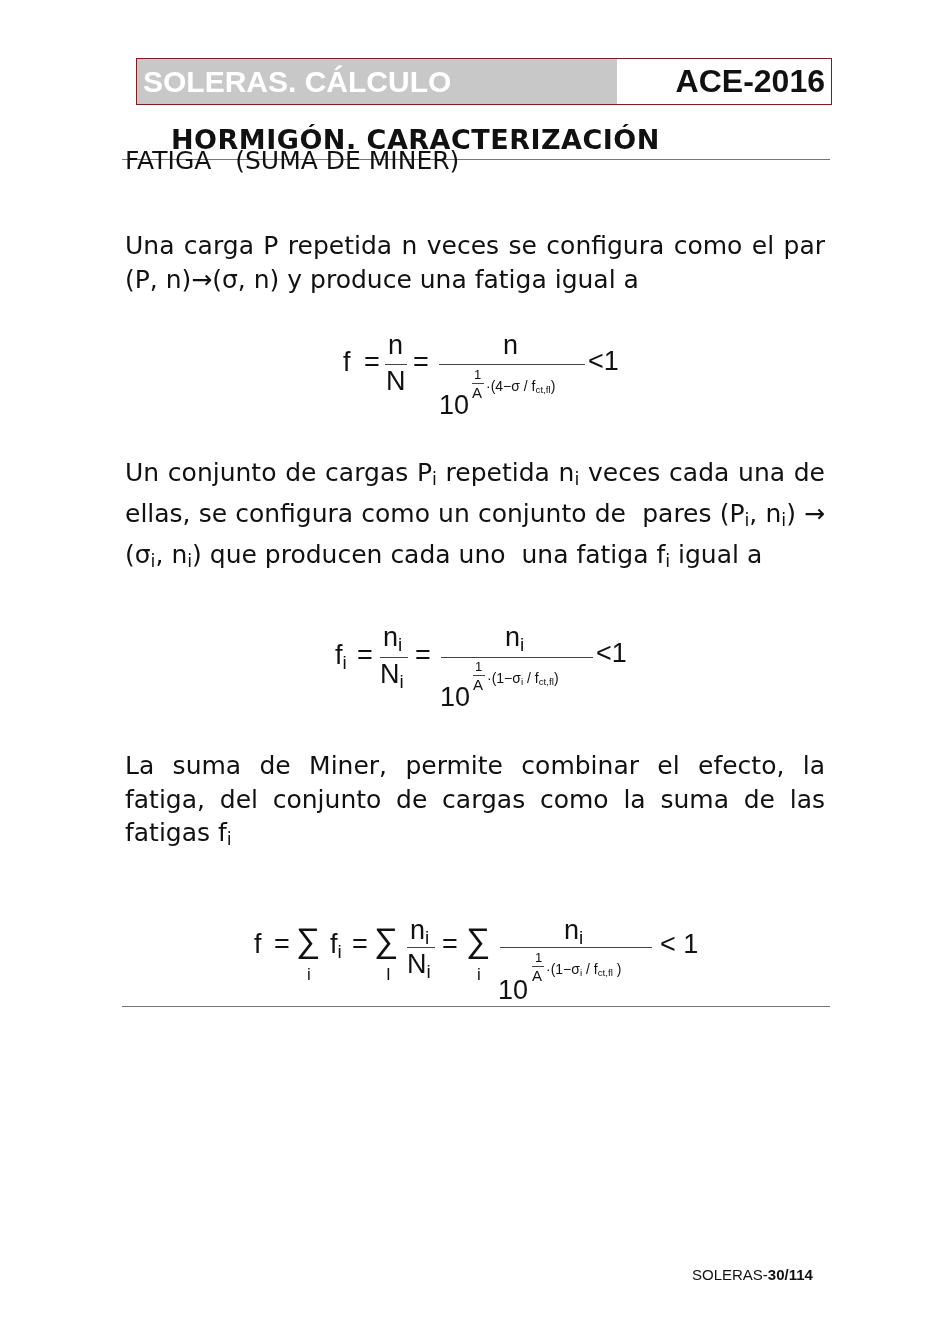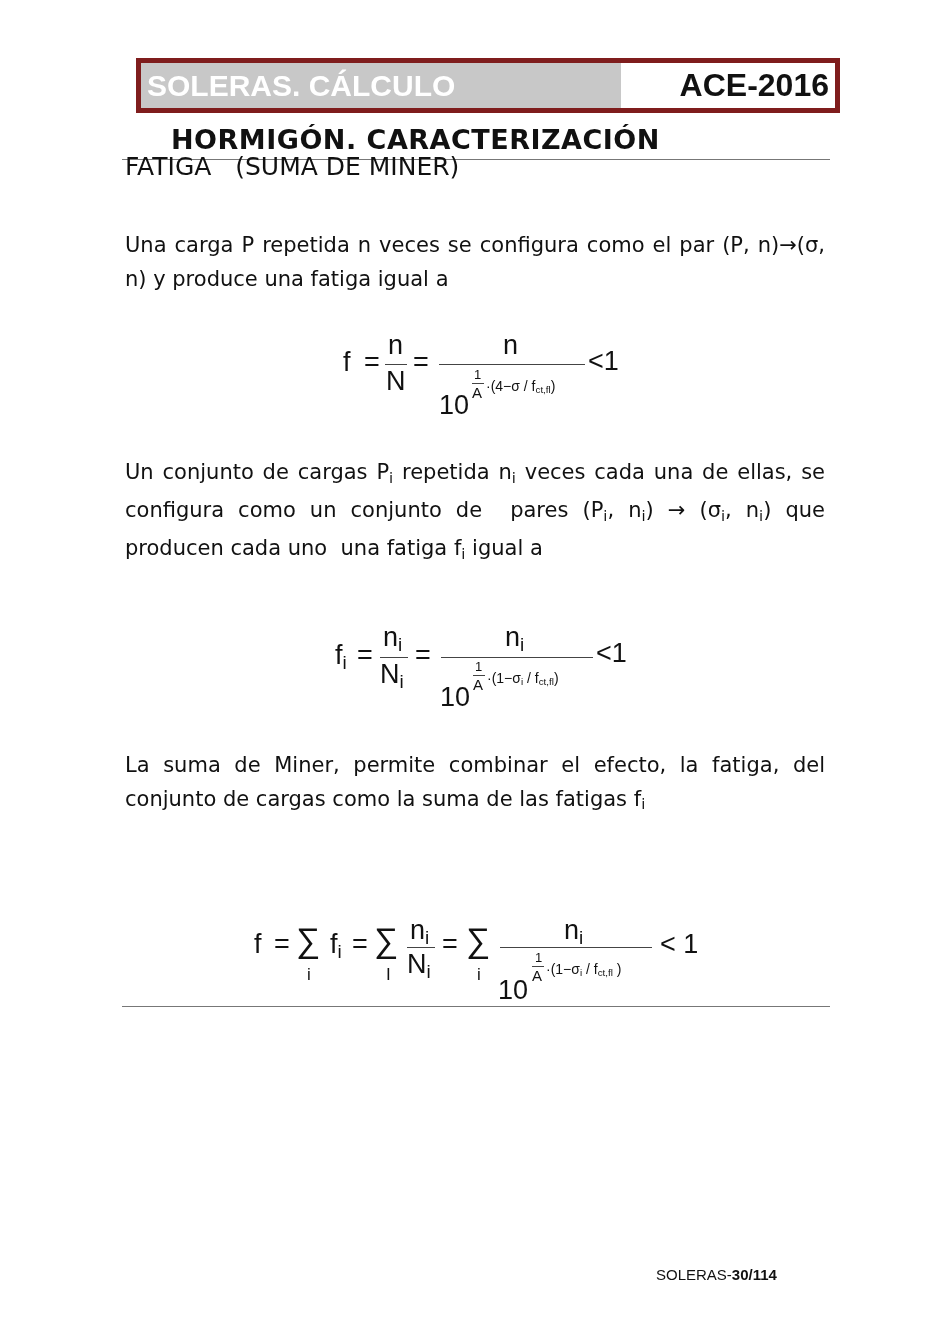--- a/index.html
+++ b/index.html
@@ -1,27 +1,27 @@
 <!DOCTYPE html>
 <html><head>
 <meta charset="utf-8">
 <style>
   html, body { margin:0; padding:0; background:#ffffff; }
   body { width:950px; height:1343px; position:relative; overflow:hidden; font-family:"DejaVu Sans", sans-serif; color:#111; }
-  .header { position:absolute; left:136px; top:58px; width:694px; height:45px; border:5px solid #7f1d1d; display:flex; }
+  .header { position:absolute; left:136px; top:58px; width:694px; height:45px; border:1px solid #7f1d1d; display:flex; }
   .header .left { width:480px; background:#c8c8c8; color:#fff; font-family:"Liberation Sans", sans-serif; font-weight:bold; font-size:30px; line-height:45px; padding-left:6px; box-sizing:border-box; }
   .header .right { flex:1; background:#fff; font-family:"Liberation Sans", sans-serif; font-weight:900; font-size:32px; line-height:45px; text-align:right; padding-right:6px; }
   .section-title { position:absolute; left:125px; top:124px; font-family:"DejaVu Sans", sans-serif; font-weight:bold; font-size:27px; letter-spacing:0.5px;margin-left:46px; }
   .rule { position:absolute; left:122px; width:708px; height:1px; background:#777; }
-  .subtitle { position:absolute; left:125px; top:152px; font-size:25px; white-space:pre; }
-  .para { position:absolute; left:125px; width:700px; font-size:21px; line-height:33.5px; text-align:justify; }
+  .subtitle { position:absolute; left:125px; top:146px; font-size:25px; white-space:pre; }
+  .para { position:absolute; left:125px; width:700px; font-size:25px; line-height:33.5px; text-align:justify; }
   .formula { position:absolute; font-family:"Liberation Sans", sans-serif; color:#111; }
   .f { position:absolute; white-space:nowrap; }
   .fl { position:absolute; height:1px; background:#444; }
-  .footer { position:absolute; left:656px; top:1266px; font-family:"Liberation Sans", sans-serif; font-size:15px; }
+  .footer { position:absolute; left:692px; top:1266px; font-family:"Liberation Sans", sans-serif; font-size:15px; }
   .footer b { font-weight:bold; }
   sub.s { font-size:0.7em; vertical-align:-0.25em;margin-top:28px; }
 </style>
 </head>
 <body>
 
 <div class="header">
   <div class="left">SOLERAS.  CÁLCULO</div>
   <div class="right">ACE-2016</div>
 </div>

